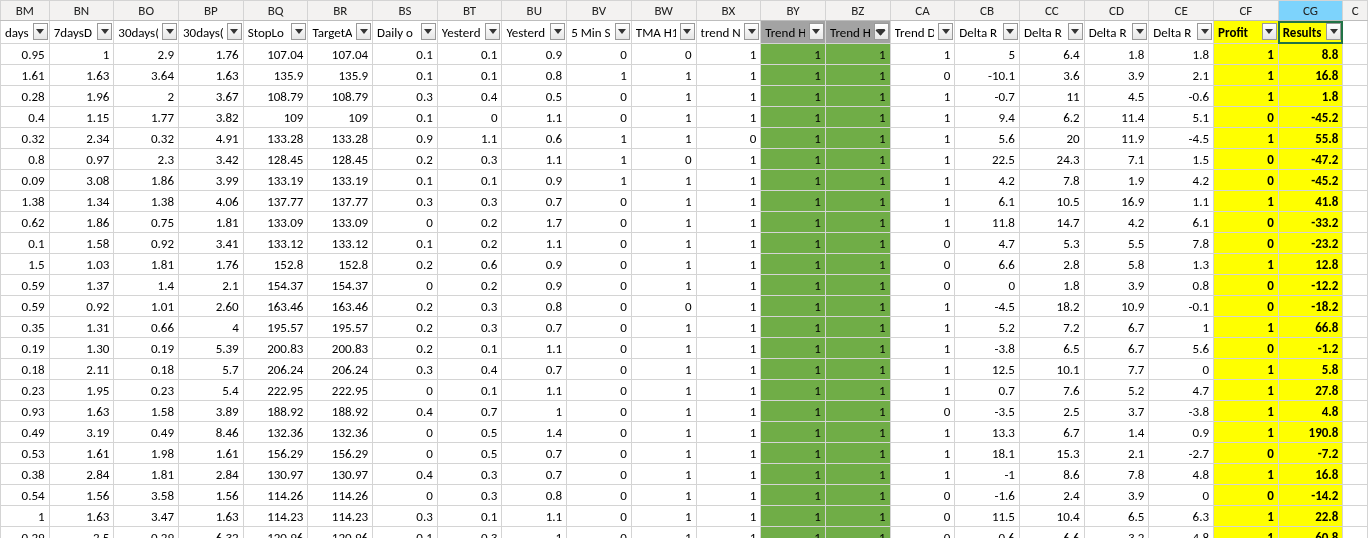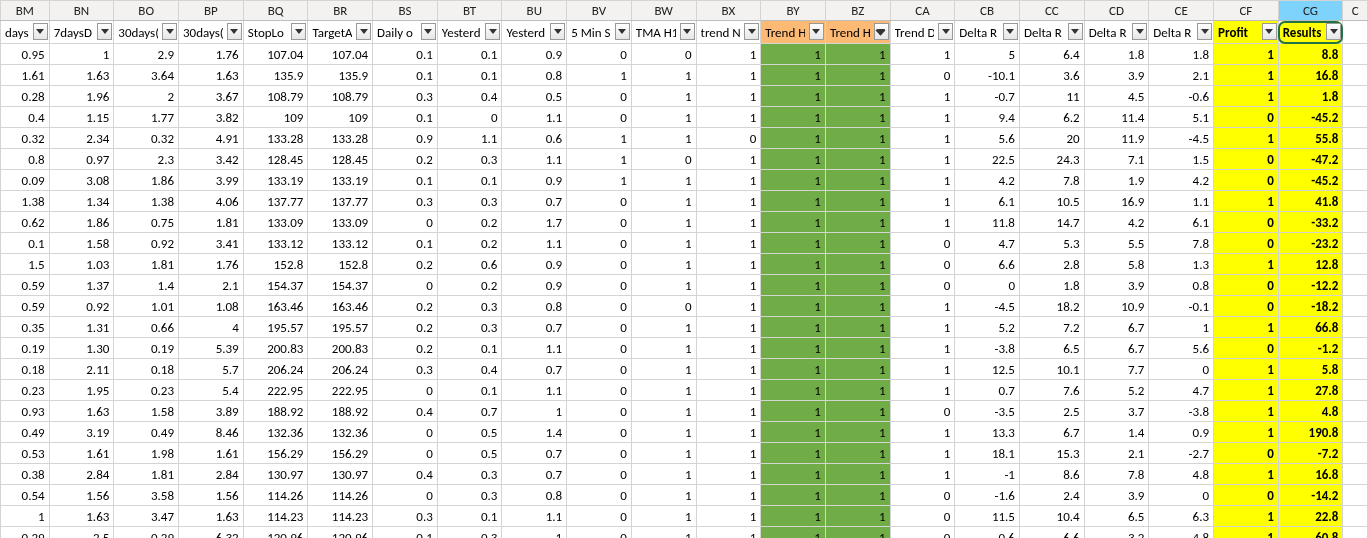--- a/index.html
+++ b/index.html
@@ -46,30 +46,29 @@
   }
   .header-row td {
     background: #fff;
     font-weight: normal;
     text-align: left;
     color: #000;
     position: relative;
     height: 23px;
   }
   .header-row td.green {
-    background: #fdba74;
+    background: #a3a3a3;
   }
   .header-row td.yellow {
     background: #ffff00;
   }
   .header-row td.sel {
     background: #ffff00;
     outline: 2px solid #217346;
     outline-offset: -2px;
-    border-radius: 7px;
   }
   .filter-btn {
     position: absolute;
     right: 1px;
     top: 2px;
     width: 15px;
     height: 17px;
     border: 1px solid #999;
     background: linear-gradient(#fff,#e6e6e6);
     box-sizing: border-box;
@@ -486,21 +485,21 @@
           <td class="num">3.9</td>
           <td class="num">0.8</td>
           <td class="num yellow">0</td>
           <td class="num yellow">-12.2</td>
           <td class="num"></td>
         </tr>
         <tr>
           <td class="num">0.59</td>
           <td class="num">0.92</td>
           <td class="num">1.01</td>
-          <td class="num">1.08</td>
+          <td class="num">2.60</td>
           <td class="num">163.46</td>
           <td class="num">163.46</td>
           <td class="num">0.2</td>
           <td class="num">0.3</td>
           <td class="num">0.8</td>
           <td class="num">0</td>
           <td class="num">0</td>
           <td class="num">1</td>
           <td class="num green">1</td>
           <td class="num green">1</td>

